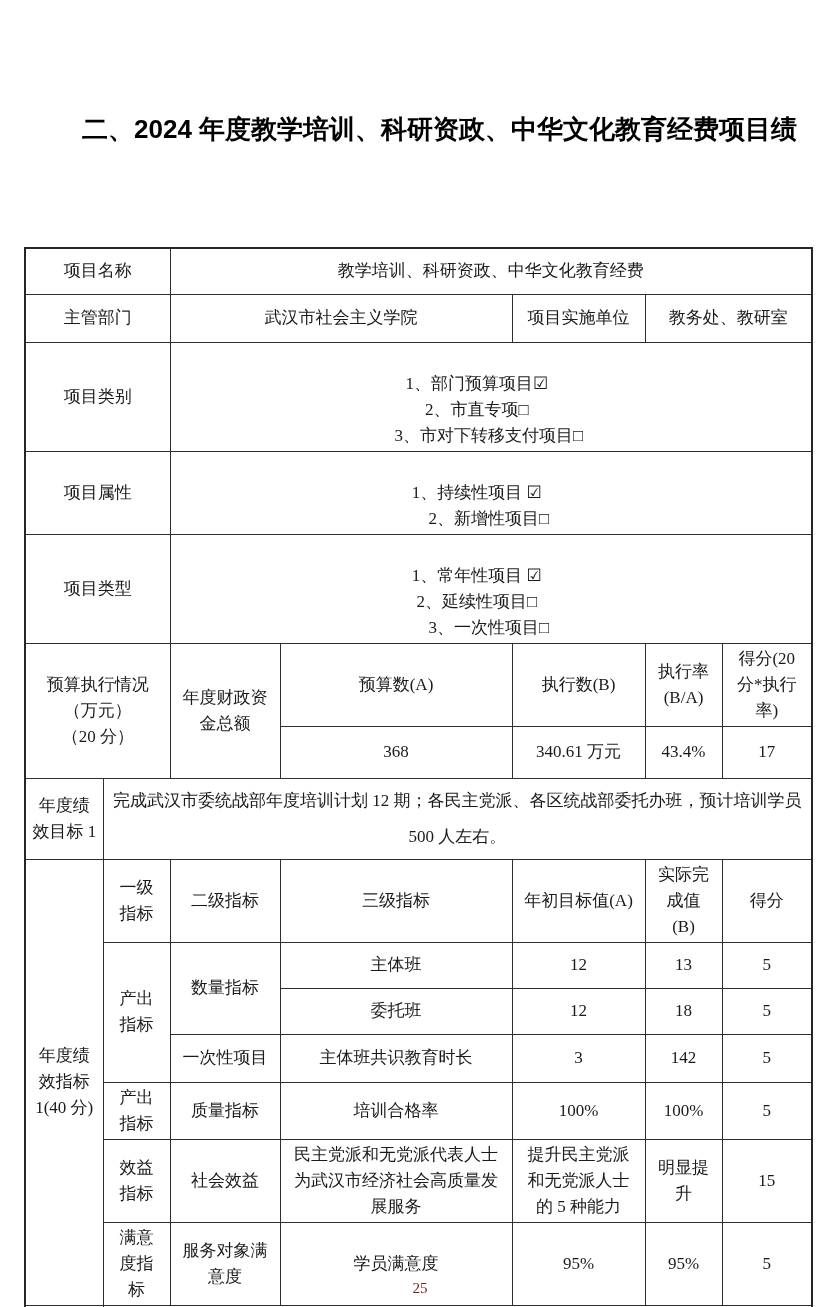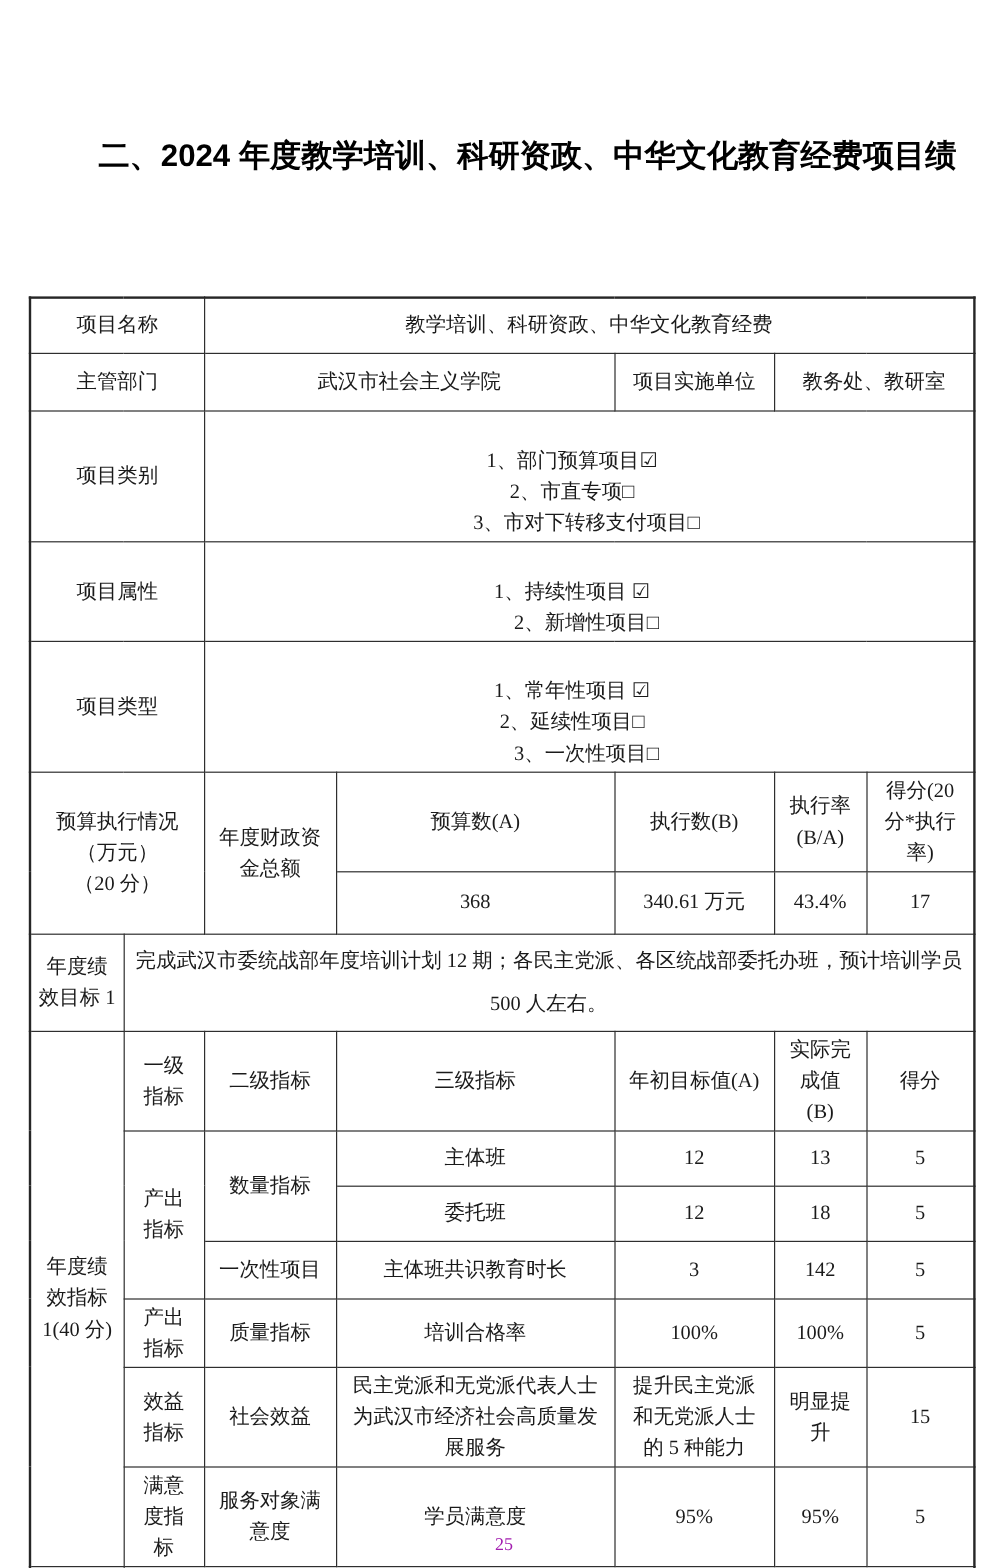--- a/index.html
+++ b/index.html
@@ -42,21 +42,21 @@
   td.opts .opt { margin-right: 28px; white-space: nowrap; }
   td.opts .opt:last-child { margin-right: 4px; }
 
   td.goal { text-align: justify; padding: 2px 10px; }
   td.goal.g1 { line-height: 36px; text-align: center; }
   td.goal.g2 { line-height: 27px; }
 
   
   .page-number {
     position: absolute; left: 0; top: 1280px; width: 840px;
-    text-align: center; font-size: 15px; color: #a21caf;
+    text-align: center; font-size: 15px; color: #7f1d1d;
   }
 </style>
 </head>
 <body>
 
 <div class="page">
 
   <div class="doc-title">
     <div class="line1">二、2024 年度教学培训、科研资政、中华文化教育经费项目绩</div>
   </div>

